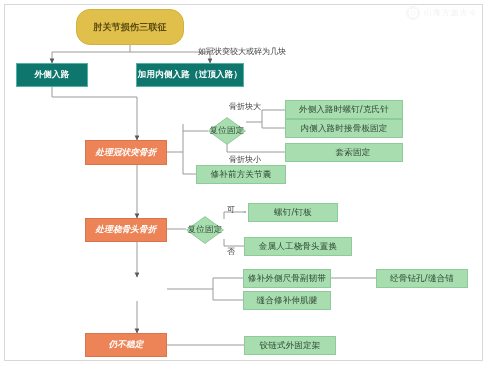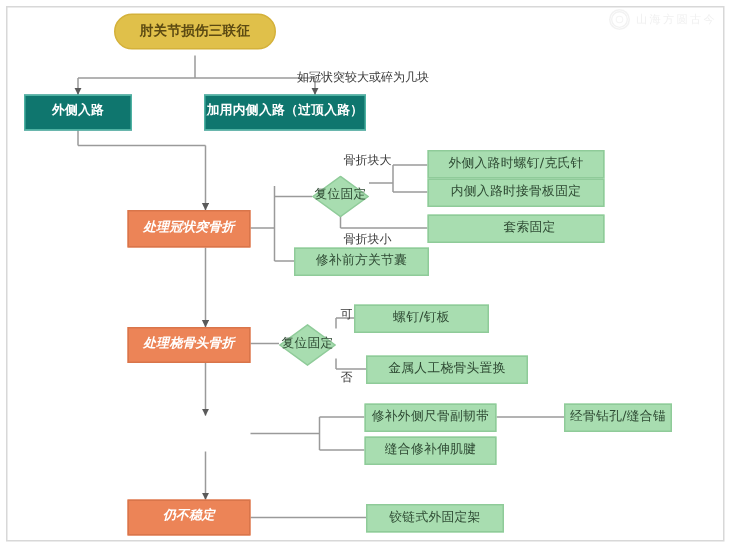--- a/index.html
+++ b/index.html
@@ -163,21 +163,21 @@
       <path d="M213,300 L243,300"></path>
 
       <path d="M331,278 L376,278"></path>
 
       <path d="M137,301 L137,333" marker-end="url(#arw)"></path>
 
       <path d="M167,345 L244,345"></path>
     </g>
   </svg>
 
-  <div class="node n-start" style="left:76px;top:9px;width:108px;height:24px;">
+  <div class="node n-start" style="left:76px;top:9px;width:108px;height:36px;">
     <span>肘关节损伤三联征</span>
   </div>
 
   <div class="node n-teal" style="left:16px;top:63px;width:72px;height:24px;">
     <span>外侧入路</span>
   </div>
 
   <div class="node n-teal" style="left:136px;top:63px;width:108px;height:24px;">
     <span>加用内侧入路（过顶入路）</span>
   </div>
@@ -223,38 +223,38 @@
     <svg class="dia-shape" viewBox="0 0 38 28" xmlns="http://www.w3.org/2000/svg">
       <polygon points="19,0.6 37.4,14 19,27.4 0.6,14" fill="#a8ddb0" stroke="#8fcb99" stroke-width="1"></polygon>
     </svg>
     <span class="dia-label">复位固定</span>
   </div>
 
   <div class="edge-label" style="left:227px;top:204px;">可</div>
 
   <div class="edge-label" style="left:227px;top:246px;">否</div>
 
-  <div class="node n-green" style="left:236px;top:203px;width:90px;height:19px;">
+  <div class="node n-green" style="left:248px;top:203px;width:90px;height:19px;">
     <span>螺钉/钉板</span>
   </div>
 
   <div class="node n-green" style="left:244px;top:237px;width:108px;height:19px;">
     <span>金属人工桡骨头置换</span>
   </div>
 
 
   <div class="node n-green" style="left:243px;top:269px;width:88px;height:19px;">
     <span>修补外侧尺骨副韧带</span>
   </div>
 
   <div class="node n-green" style="left:243px;top:291px;width:88px;height:19px;">
     <span>缝合修补伸肌腱</span>
   </div>
 
-  <div class="node n-green" style="left:376px;top:269px;width:72px;height:19px;align-items:center;">
+  <div class="node n-green" style="left:376px;top:269px;width:92px;height:19px;align-items:center;">
     <span>经骨钻孔/缝合锚</span>
   </div>
 
   <div class="node n-orange" style="left:85px;top:333px;width:82px;height:24px;">
     <span>仍不稳定</span>
   </div>
 
   <div class="node n-green" style="left:244px;top:336px;width:92px;height:19px;">
     <span>铰链式外固定架</span>
   </div>

